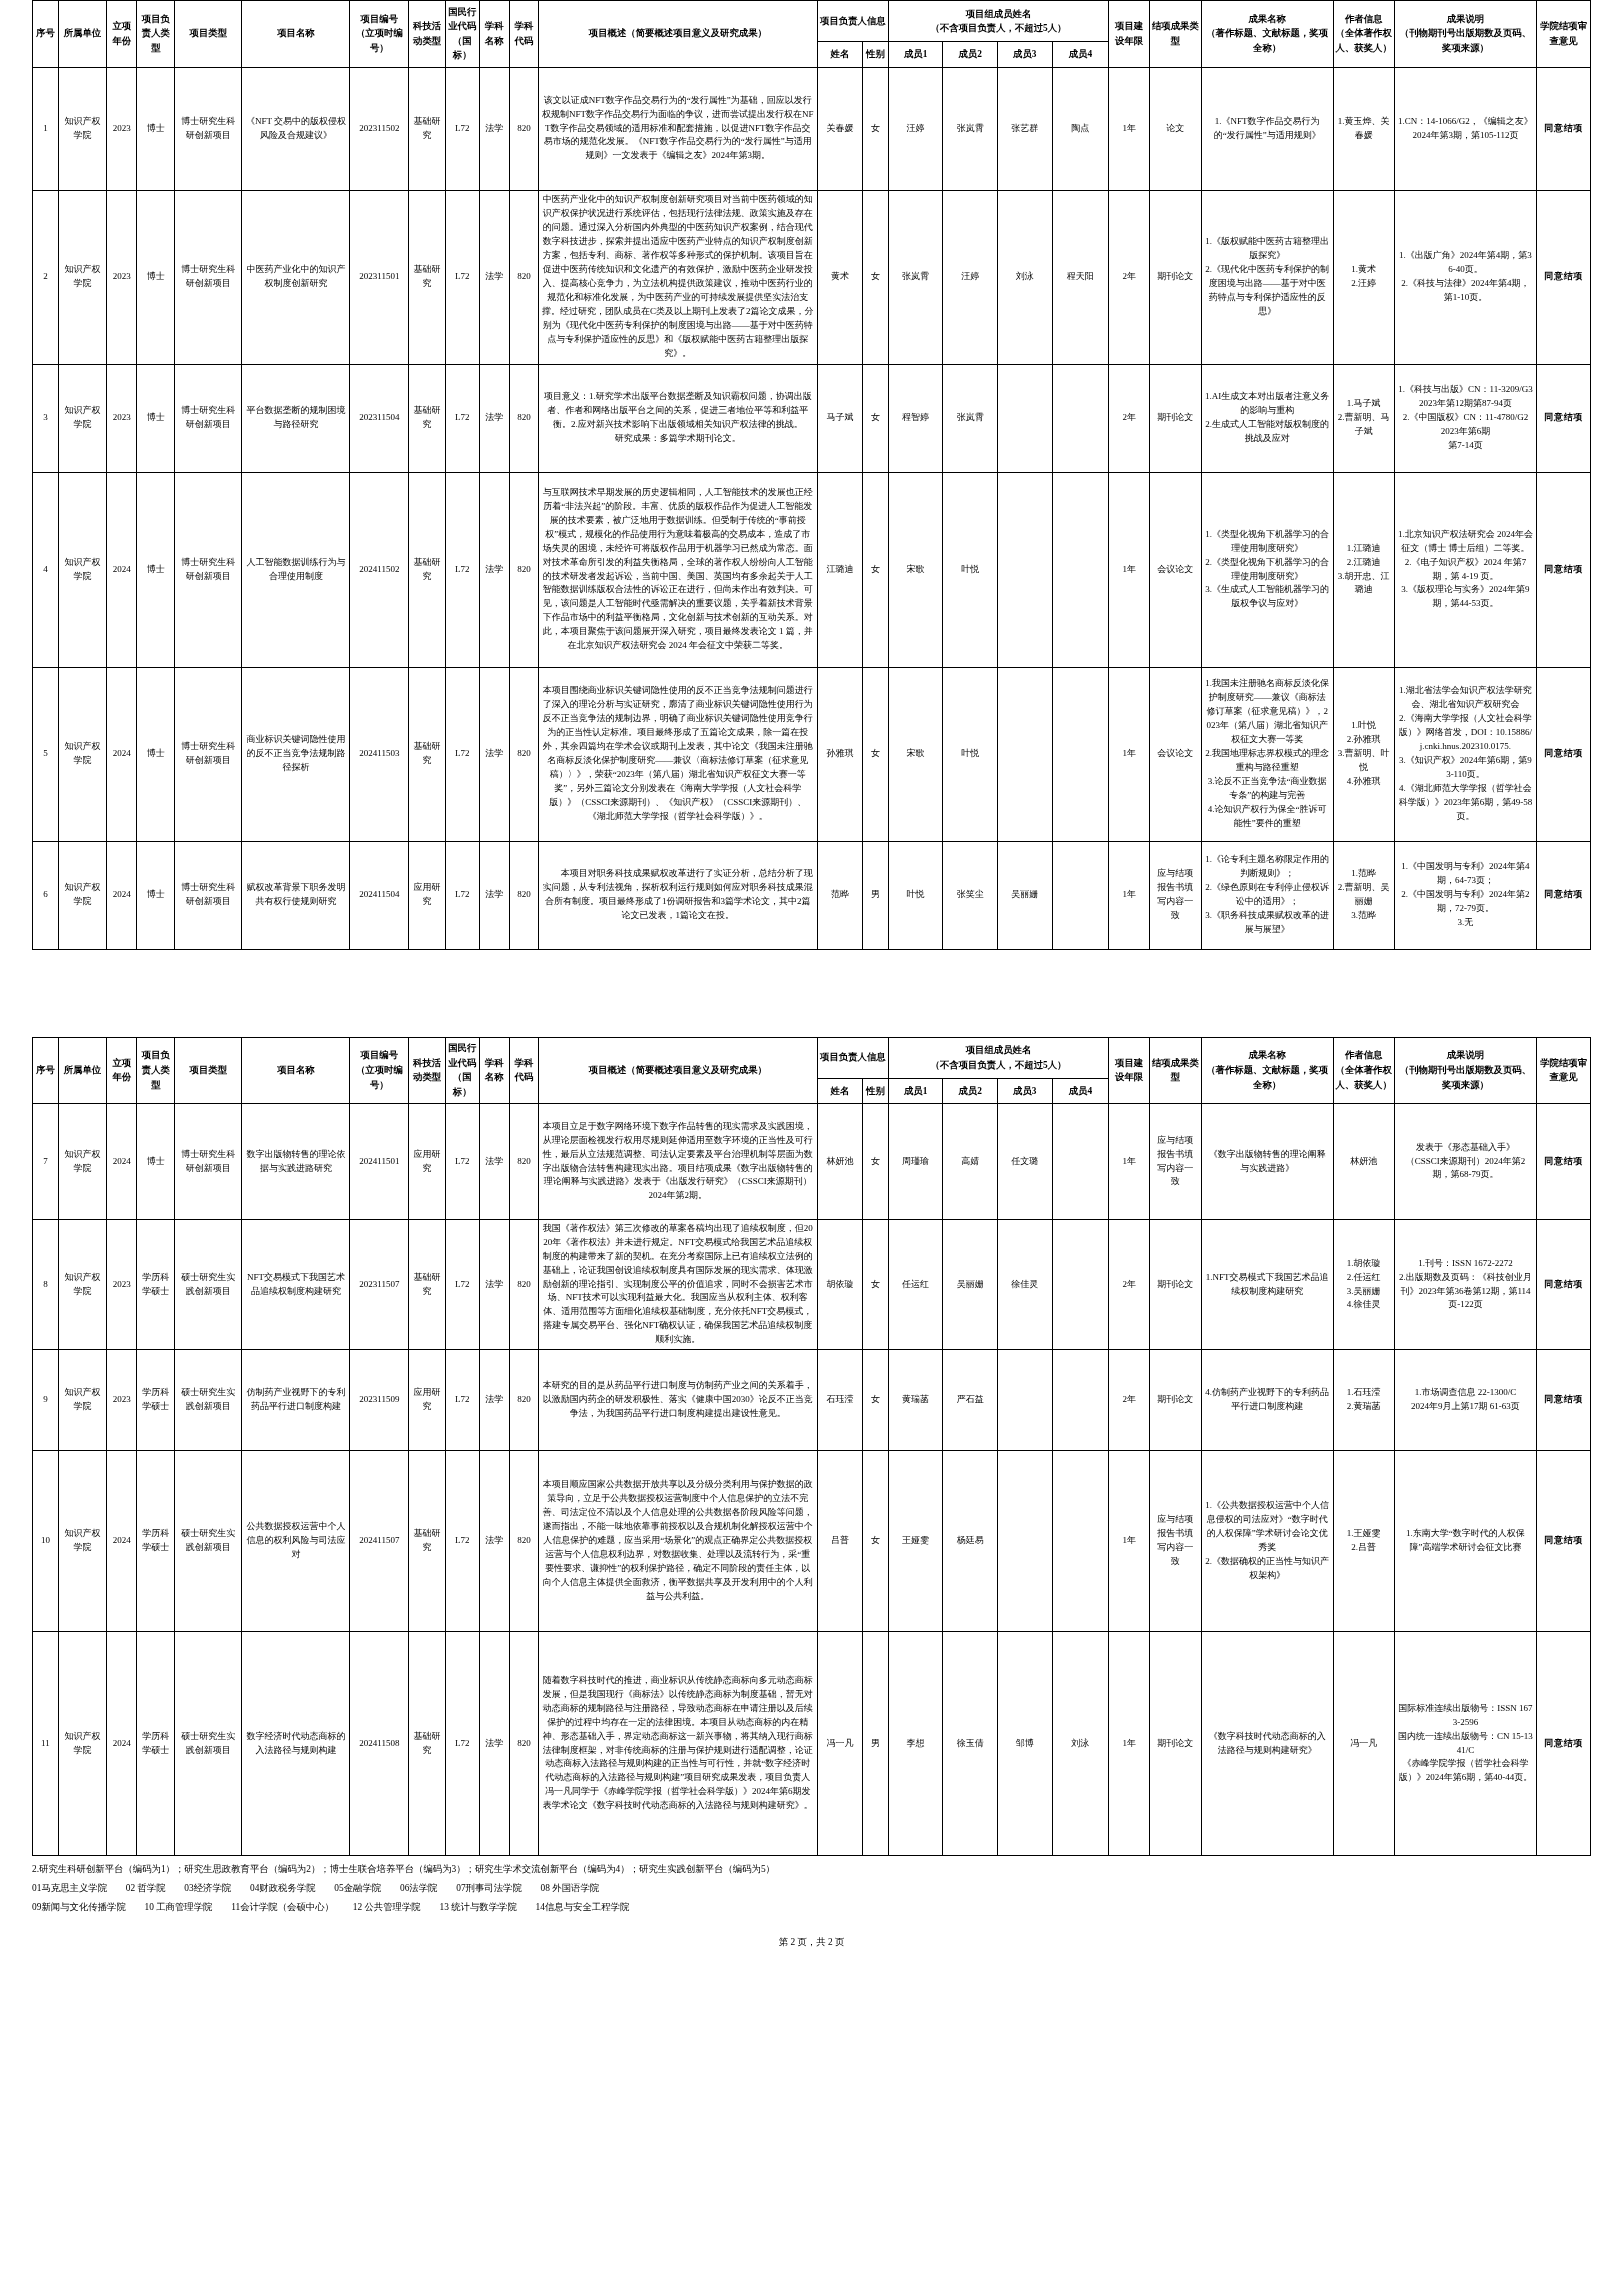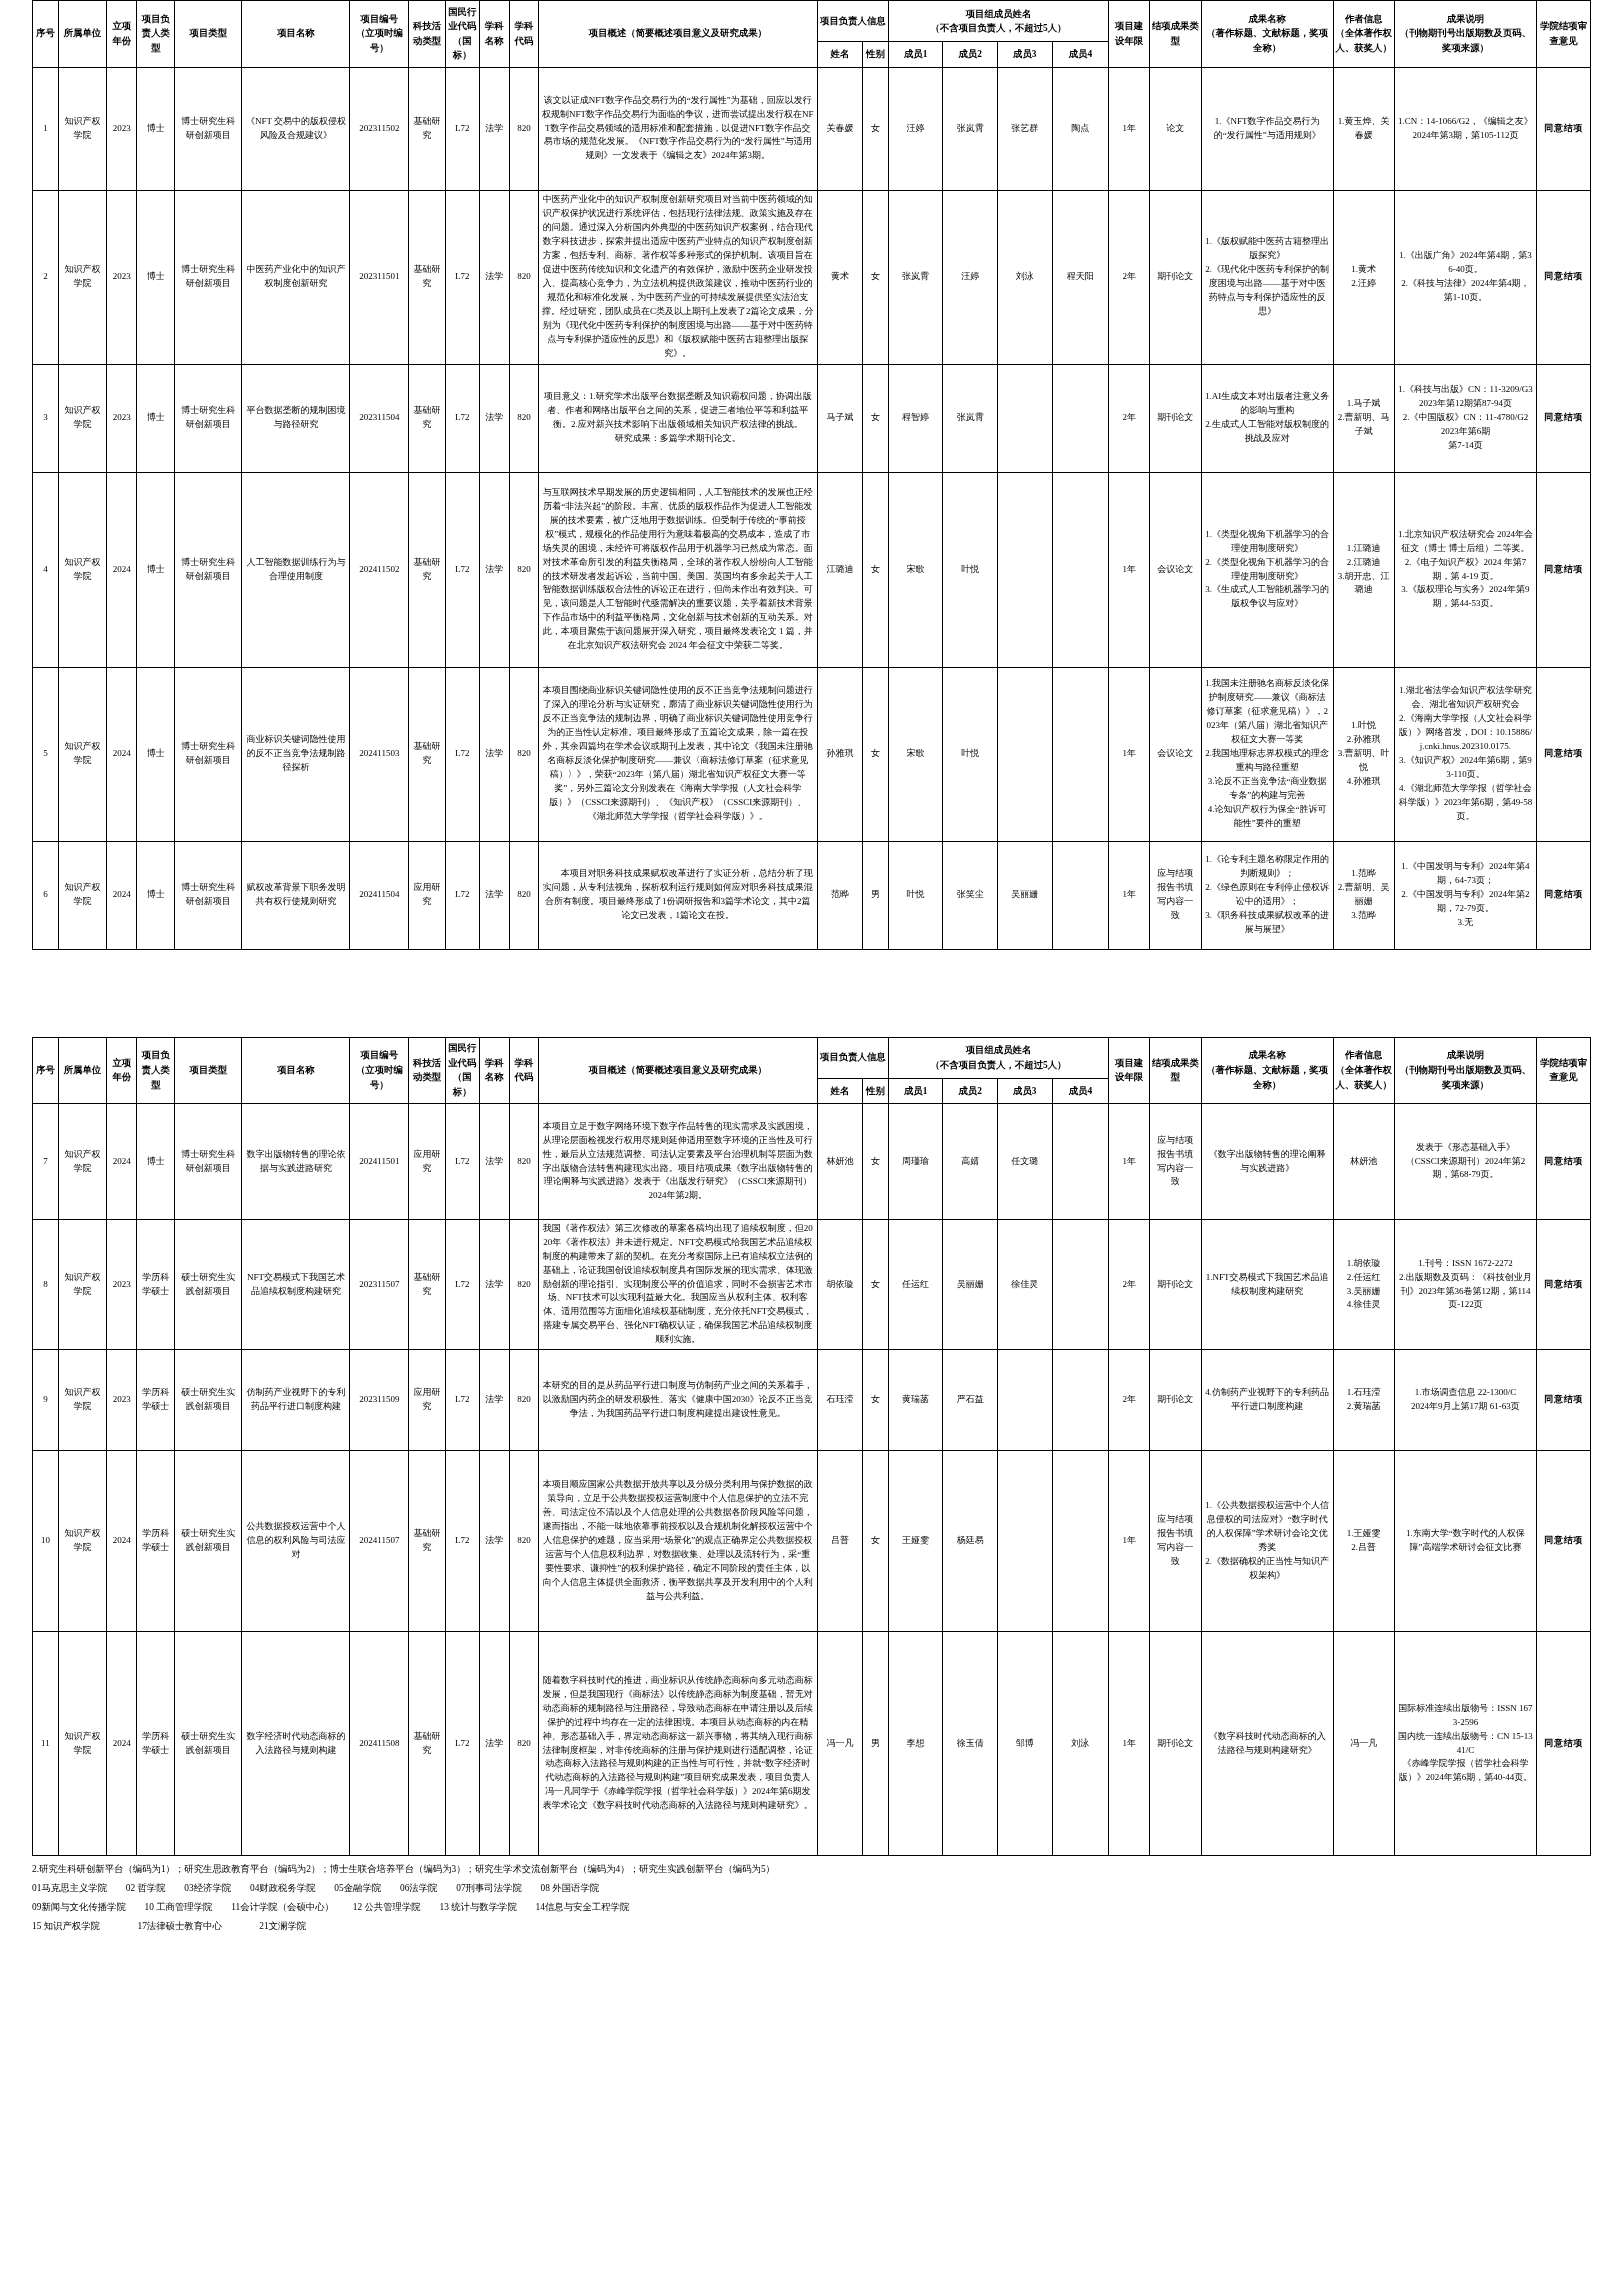--- a/index.html
+++ b/index.html
@@ -493,16 +493,16 @@
 《赤峰学院学报（哲学社会科学版）》2024年第6期，第40-44页。</td>
             <td class="review">同意结项</td>
           </tr>
         </tbody>
       </table>
     </div>
   <div class="notes" id="notes-mount">
       <div>2.研究生科研创新平台（编码为1）；研究生思政教育平台（编码为2）；博士生联合培养平台（编码为3）；研究生学术交流创新平台（编码为4）；研究生实践创新平台（编码为5）</div>
       <div>01马克思主义学院　　02 哲学院　　03经济学院　　04财政税务学院　　05金融学院　　06法学院　　07刑事司法学院　　08 外国语学院</div>
       <div>09新闻与文化传播学院　　10 工商管理学院　　11会计学院（会硕中心）　　12 公共管理学院　　13 统计与数学学院　　14信息与安全工程学院</div>
-      <div>15 知识产权学院　　　　17法律硕士教育中心　　　　21文澜学院</div>
     </div>
+  <div class="bottom-footer">第 2 页，共 2 页</div>
 </div>
 
 
 </body></html>

